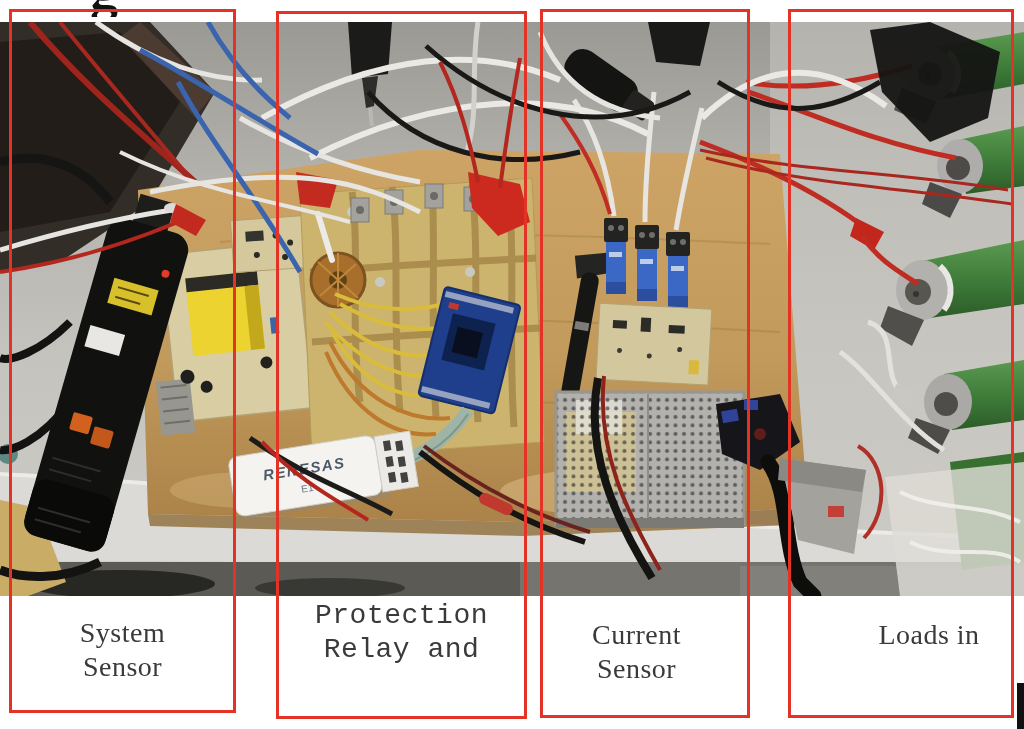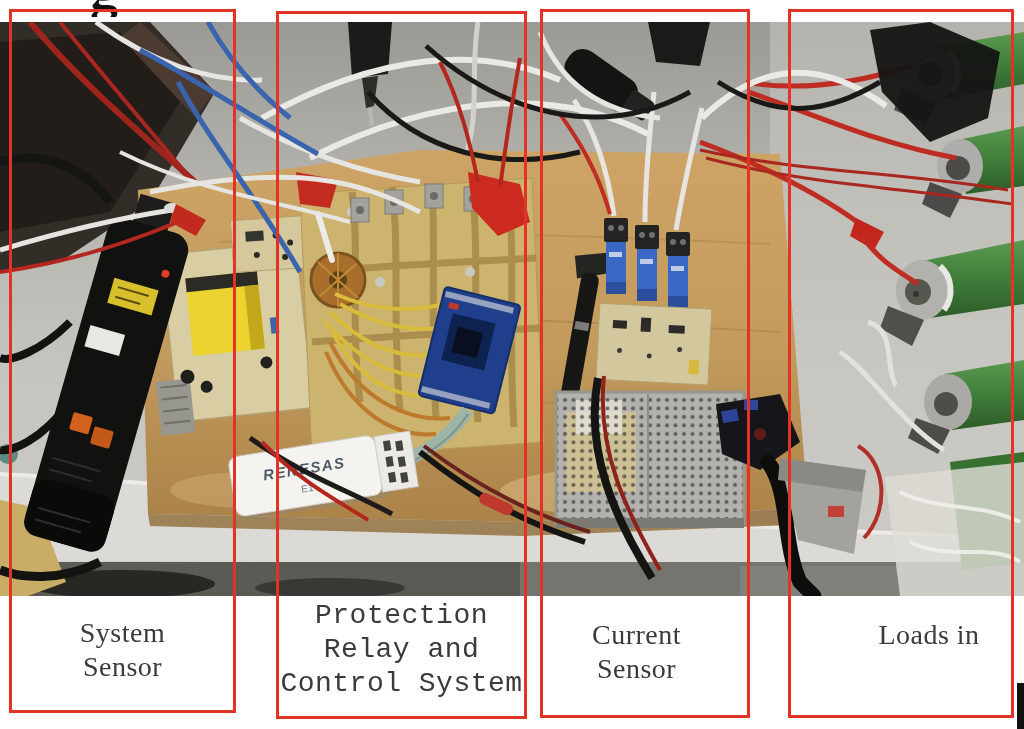--- a/index.html
+++ b/index.html
@@ -421,21 +421,20 @@
   <div id="box3" class="region-box"></div>
   <div id="box4" class="region-box"></div>
 
   <div id="label1" class="region-label">
     <span>System</span>
     <span>Sensor</span>
   </div>
   <div id="label2" class="region-label">
     <span>Protection</span>
     <span>Relay and</span>
-    <span>Control System</span>
   </div>
   <div id="label3" class="region-label">
     <span>Current</span>
     <span>Sensor</span>
   </div>
   <div id="label4" class="region-label">
     <span>Loads in</span>
   </div>
 
   <div id="edge-artifact"></div>

